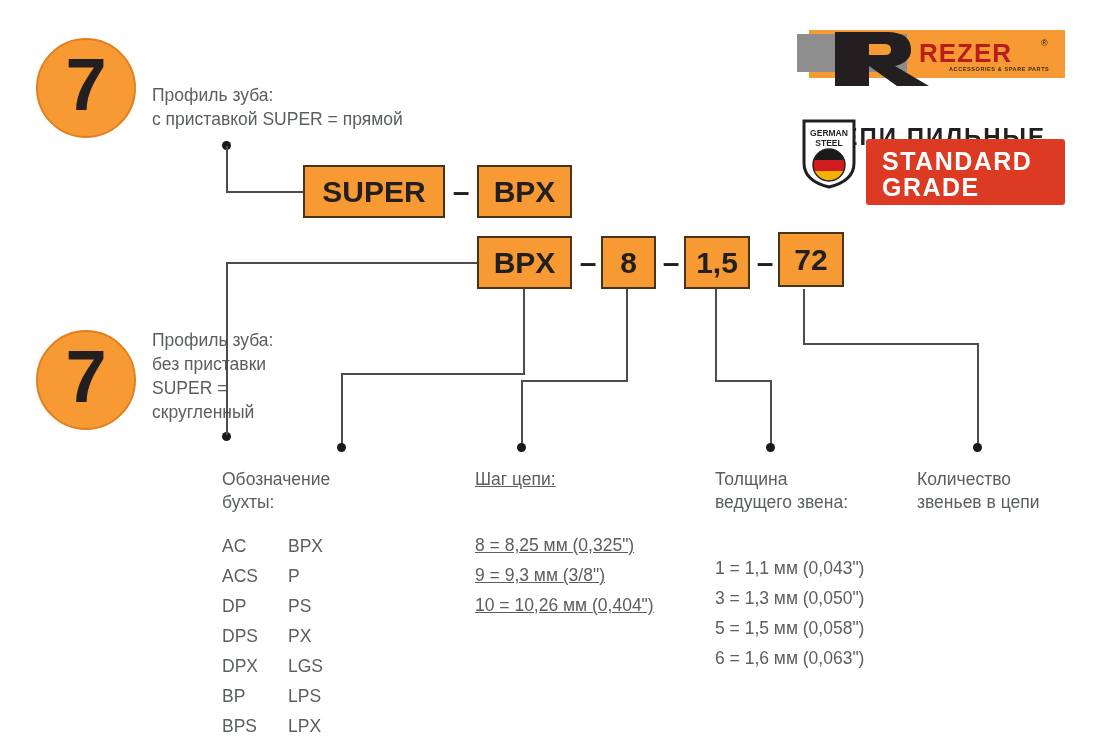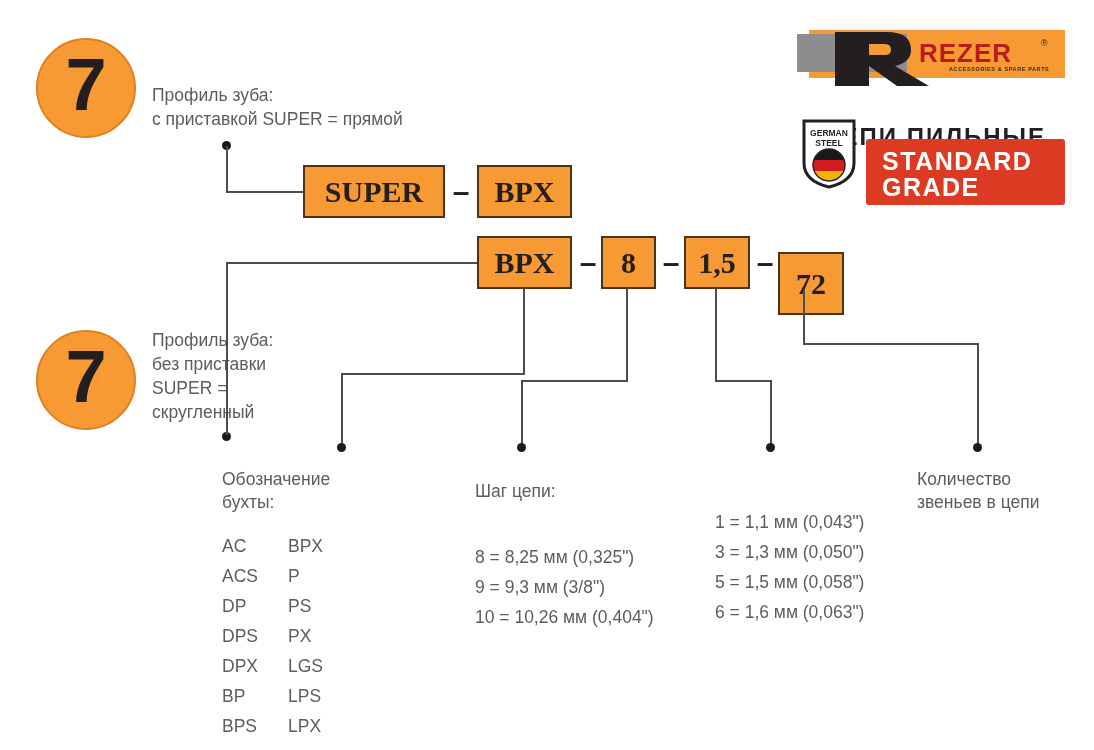--- a/index.html
+++ b/index.html
@@ -55,21 +55,21 @@
 
   
   .code-box {
     position: absolute;
     background: #F79A33;
     border: 2px solid #4a3418;
     box-sizing: border-box;
     display: flex;
     align-items: center;
     justify-content: center;
-    font-family: Liberation Serif, serif;
+    font-family: Liberation Sans, sans-serif;
     font-weight: bold;
     font-size: 30px;
     color: #231f20;
   }
   .dash {
     position: absolute;
     font-family: "Liberation Sans", sans-serif;
     font-weight: bold;
     font-size: 30px;
     color: #231f20;
@@ -253,21 +253,21 @@
   <div class="dot" style="left:222px; top:432px;"></div>
   <div class="ln-v" style="left:226px; top:263px; height:172px;"></div>
   <div class="ln-h" style="left:226px; top:262px; width:252px;"></div>
 
   <div class="code-box" style="left:477px; top:236px; width:95px; height:53px;">BPX</div>
   <div class="dash" style="left:574px; top:236px; width:28px; height:53px;">–</div>
   <div class="code-box" style="left:601px; top:236px; width:55px; height:53px;">8</div>
   <div class="dash" style="left:657px; top:236px; width:28px; height:53px;">–</div>
   <div class="code-box" style="left:684px; top:236px; width:66px; height:53px;">1,5</div>
   <div class="dash" style="left:751px; top:236px; width:28px; height:53px;">–</div>
-  <div class="code-box" style="left:778px; top:252px; width:66px; height:63px;">72</div>
+  <div class="code-box" style="left:778px; top:232px; width:66px; height:55px;">72</div>
 
   <div class="ln-v" style="left:523px; top:289px; height:85px;"></div>
   <div class="ln-h" style="left:341px; top:373px; width:184px;"></div>
   <div class="ln-v" style="left:341px; top:373px; height:75px;"></div>
   <div class="dot" style="left:337px; top:443px;"></div>
 
   <div class="ln-v" style="left:626px; top:289px; height:92px;"></div>
   <div class="ln-h" style="left:521px; top:380px; width:107px;"></div>
   <div class="ln-v" style="left:521px; top:380px; height:68px;"></div>
   <div class="dot" style="left:517px; top:443px;"></div>
@@ -300,30 +300,32 @@
         <div>P</div>
         <div>PS</div>
         <div>PX</div>
         <div>LGS</div>
         <div>LPS</div>
         <div>LPX</div>
       </div>
     </div>
   </div>
 
-  <div class="legend" style="left:475px; top:480px;">
+  <div class="legend" style="left:475px; top:468px;text-decoration:underline;">
     <div class="legend-title">Шаг цепи:</div>
     <div class="legend-lines" style="margin-top:39px;">
       <div>8 = 8,25 мм (0,325")</div>
       <div>9 = 9,3 мм (3/8")</div>
       <div>10 = 10,26 мм (0,404")</div>
     </div>
   </div>
 
   <div class="legend" style="left:715px; top:468px;">
+    <div class="legend-title">Толщина
+ведущего звена:</div>
     <div class="legend-lines" style="margin-top:39px;">
       <div>1 = 1,1 мм (0,043")</div>
       <div>3 = 1,3 мм (0,050")</div>
       <div>5 = 1,5 мм (0,058")</div>
       <div>6 = 1,6 мм (0,063")</div>
     </div>
   </div>
 
   <div class="legend" style="left:917px; top:468px;">
     <div class="legend-title">Количество

